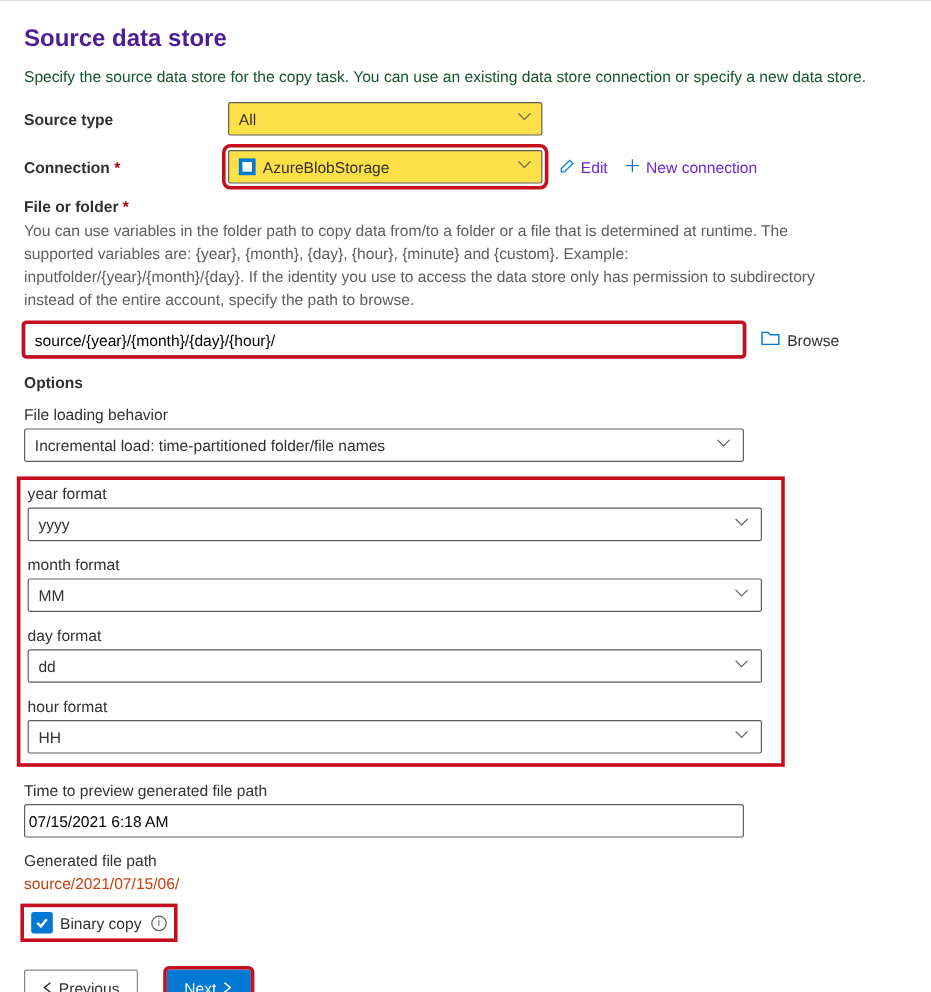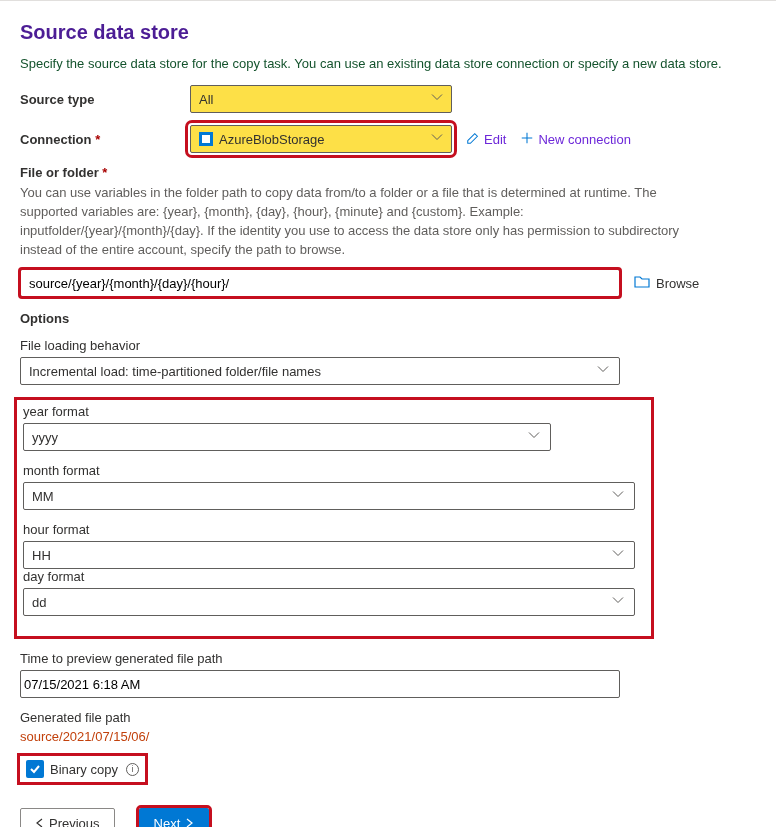--- a/index.html
+++ b/index.html
@@ -260,62 +260,62 @@
           <path d="M1 3l5 5 5-5" fill="none" stroke="#605e5c" stroke-width="1"></path>
         </svg>
     </span>
   </div>
 </div>
 
 
 <div class="hl-box">
   <div class="field-block">
     <div class="fl">year format</div>
-    <div class="wide-select" style="width:528px;">
+    <div class="wide-select" style="width:612px;">
       <span>yyyy</span>
       <span class="chev">
         <svg viewBox="0 0 12 12">
             <path d="M1 3l5 5 5-5" fill="none" stroke="#605e5c" stroke-width="1"></path>
           </svg>
       </span>
     </div>
   </div>
   <div class="field-block">
     <div class="fl">month format</div>
     <div class="wide-select" style="width:612px;">
       <span>MM</span>
       <span class="chev">
         <svg viewBox="0 0 12 12">
             <path d="M1 3l5 5 5-5" fill="none" stroke="#605e5c" stroke-width="1"></path>
           </svg>
       </span>
     </div>
   </div>
+  <div class="field-block">
+    <div class="fl">day format</div>
+    <div class="wide-select" style="width:612px;">
+      <span>dd</span>
+      <span class="chev">
+        <svg viewBox="0 0 12 12">
+            <path d="M1 3l5 5 5-5" fill="none" stroke="#605e5c" stroke-width="1"></path>
+          </svg>
+      </span>
+    </div>
+  </div>
   <div class="field-block" style="margin-bottom:0;">
     <div class="fl">hour format</div>
     <div class="wide-select" style="width:612px;">
       <span>HH</span>
       <span class="chev">
         <svg viewBox="0 0 12 12">
             <path d="M1 3l5 5 5-5" fill="none" stroke="#605e5c" stroke-width="1"></path>
           </svg>
       </span>
     </div>
   </div>
-  <div class="field-block">
-    <div class="fl">day format</div>
-    <div class="wide-select" style="width:612px;">
-      <span>dd</span>
-      <span class="chev">
-        <svg viewBox="0 0 12 12">
-            <path d="M1 3l5 5 5-5" fill="none" stroke="#605e5c" stroke-width="1"></path>
-          </svg>
-      </span>
-    </div>
-  </div>
 </div>
 
 <div class="field-block" style="margin-top:12px;">
   <div class="fl">Time to preview generated file path</div>
   <input type="text" class="txtw" value="07/15/2021 6:18 AM" style="">
 </div>
 
 <div class="field-block">
   <div class="fl">Generated file path</div>
   <div class="static-val">source/2021/07/15/06/</div>

